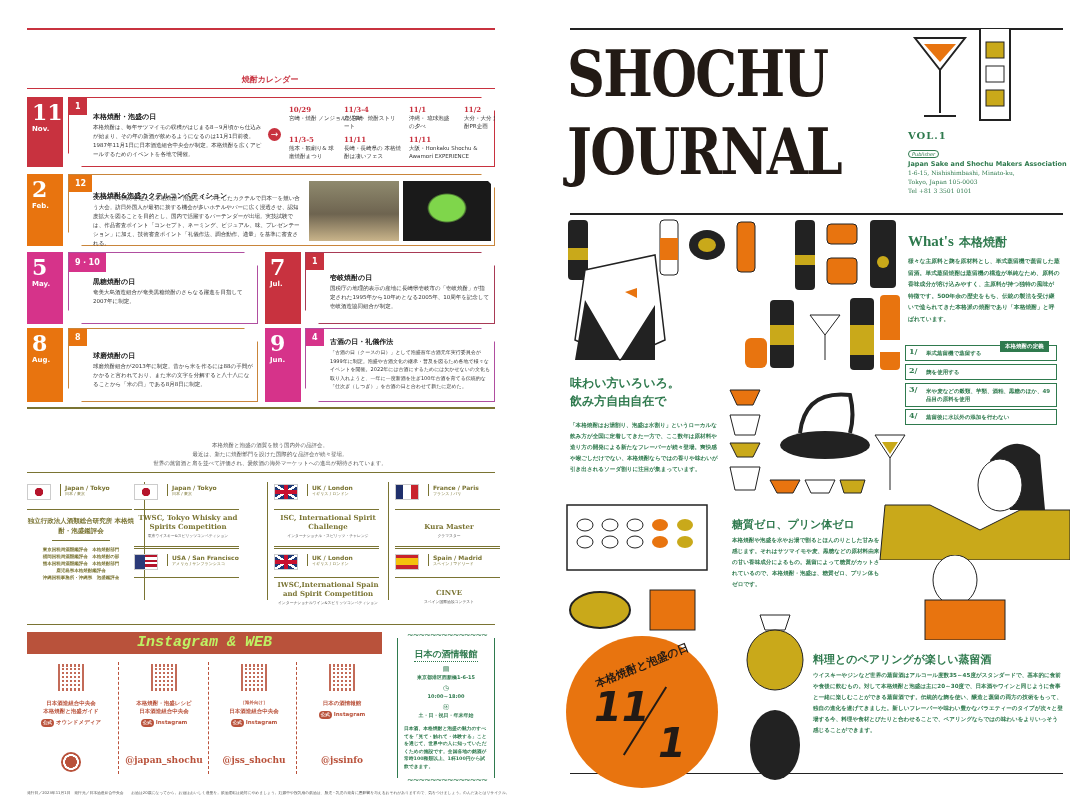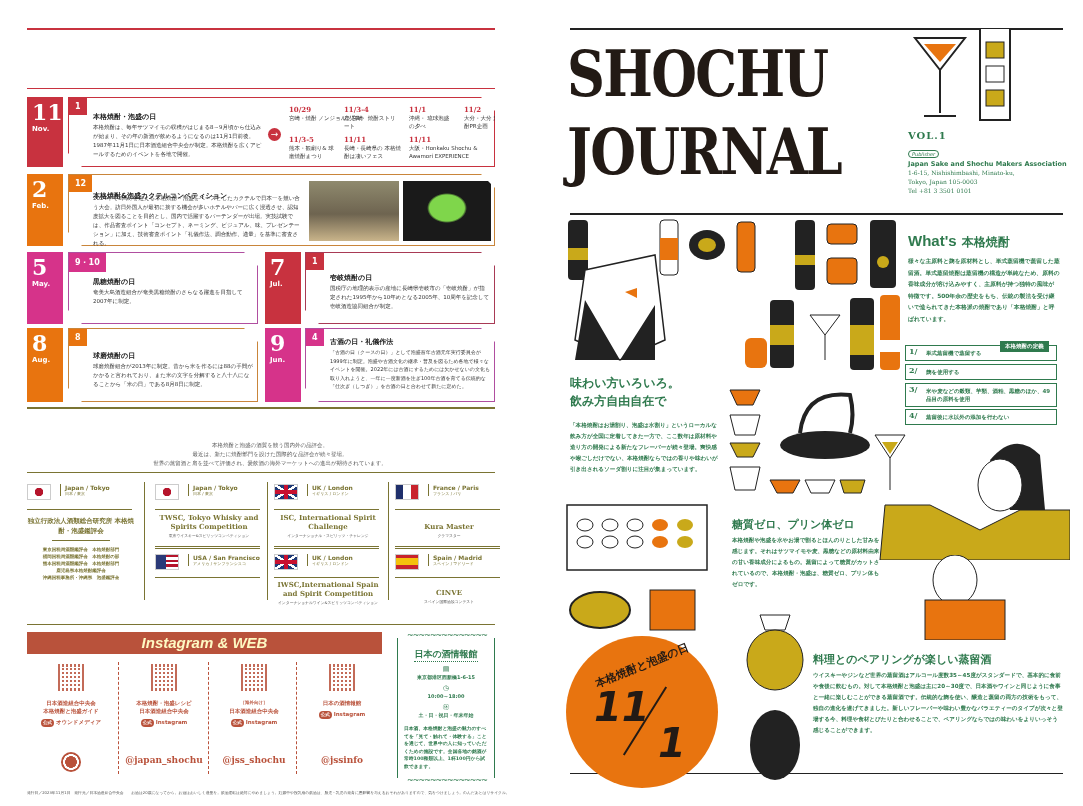--- a/index.html
+++ b/index.html
@@ -32,21 +32,21 @@
   .flag-row { position: absolute; left: 0; height: 22px; width: 110px; }
   .flag { position: absolute; left: 0; top: 2px; width: 24px; height: 16px; border: 1px solid #ccc; }
   .flag-loc { position: absolute; left: 33px; top: 2px; font-size: 6px; font-weight: bold; color: #7a7433; border-left: 1px solid #7a7433; padding-left: 4px; }
   .flag-loc small { display: block; font-size: 4px; font-weight: normal; }
   .comp-line { position: absolute; left: 0; width: 105px; height: 1px; background: #7a7433; }
   .comp-line.dbl { height: 3px; border-top: 1px solid #7a7433; border-bottom: 1px solid #7a7433; background: transparent; }
   .comp-name { position: absolute; left: 0; width: 108px; text-align: center; font-family: "DejaVu Serif", serif; font-weight: bold; font-size: 7px; line-height: 9px; color: #7a7433; }
   .comp-name small { display: block; font-family: "DejaVu Sans", sans-serif; font-size: 3.8px; font-weight: normal; color: #555; }
   .judges { position: absolute; left: 0; width: 108px; text-align: center; font-size: 4.5px; line-height: 7px; color: #7a7433; font-weight: bold; }
 
-  .ig-banner { position: absolute; left: 27px; top: 632px; width: 355px; height: 22px; background: #b9523b; color: #fef9c3; text-align: center; font-family: Liberation Sans, sans-serif; font-style: italic; font-weight: bold; font-size: 15px; line-height: 22px; }
+  .ig-banner { position: absolute; left: 27px; top: 632px; width: 355px; height: 22px; background: #b9523b; color: #bef264; text-align: center; font-family: Liberation Mono, monospace; font-style: italic; font-weight: bold; font-size: 15px; line-height: 22px; }
   .ig-col { position: absolute; top: 660px; width: 88px; height: 118px; text-align: center; color: #b9523b; }
   .ig-dash { position: absolute; top: 662px; height: 112px; border-left: 1px dashed #b9523b; }
   .qr { width: 27px; height: 27px; margin: 4px auto 8px; background:
       repeating-linear-gradient(90deg, #b9523b 0 2px, #fff 2px 4px),
       #b9523b; opacity: 0.85; position: relative; }
   .qr::before { content: ""; position: absolute; inset: 3px; background: repeating-linear-gradient(0deg, #fff 0 2px, transparent 2px 4px); }
   .ig-text { font-size: 5.5px; line-height: 8px; font-weight: bold; }
   .ig-badge { display: inline-block; background: #b9523b; color: #fff; border-radius: 4px; padding: 0 2px; font-size: 4.5px; margin-right: 2px; }
   .ig-handle { position: absolute; left: 0; width: 88px; top: 95px; text-align: center; font-family: "DejaVu Serif", serif; font-weight: bold; font-size: 9px; color: #b9523b; }
   .info-box { position: absolute; left: 397px; top: 638px; width: 98px; height: 140px; border-left: 1px solid #2f7a4e; border-right: 1px solid #2f7a4e; color: #2f7a4e; text-align: center; }
@@ -80,20 +80,21 @@
   .stamp-text { position: absolute; left: 0; width: 152px; top: 22px; text-align: center; font-size: 11px; font-weight: bold; color: #221a15; transform: rotate(-22deg); }
   .stamp-11 { position: absolute; left: 28px; top: 48px; font-size: 40px; font-weight: bold; font-style: italic; color: #221a15; }
   .stamp-1 { position: absolute; left: 92px; top: 84px; font-size: 40px; font-weight: bold; font-style: italic; color: #221a15; }
   .stamp-slash { position: absolute; left: 78px; top: 45px; width: 2px; height: 80px; background: #221a15; transform: rotate(32deg); }
 </style>
 </head>
 <body>
 
 <div class="page left">
   <div class="cal-rule" style="top:28px"></div>
+  <div class="cal-sub">焼酎カレンダー</div>
   <div class="cal-rule" style="top:88px;height:1px"></div>
 
   <div class="month" style="left:27px;top:97px;width:36px;height:70px;background:#c8323f">
     <div class="num">11</div>
     <div class="abbr">Nov.</div>
   </div>
   <div class="ev" style="left:68px;top:97px;width:427px;height:70px;border-color:#c8323f">
     <div class="day" style="background:#c8323f">1</div>
     <div class="ev-title" style="left:24px;top:14px">本格焼酎・泡盛の日</div>
     <div class="ev-body" style="left:24px;top:25px;width:170px">本格焼酎は、毎年サツマイモの収穫がはじまる8～9月頃から仕込みが始まり、その年の新酒が飲めるようになるのは11月1日前後。1987年11月1日に日本酒造組合中央会が制定。本格焼酎を広くアピールするためのイベントを各地で開催。</div>
@@ -178,21 +179,21 @@
     <div class="judges" style="top:64px">
       <div>東京国税局酒類鑑評会　本格焼酎部門</div>
       <div>福岡国税局酒類鑑評会　本格焼酎の部</div>
       <div>熊本国税局酒類鑑評会　本格焼酎部門</div>
       <div>鹿児島県本格焼酎鑑評会</div>
       <div>沖縄国税事務所・沖縄県　泡盛鑑評会</div>
     </div>
   </div>
   <div class="comp-vline" style="left:144px"></div>
 
-  <div class="comp-col" style="left:155px">
+  <div class="comp-col" style="left:134px">
     <div class="flag-row" style="top:0">
       <div class="flag" style="background:radial-gradient(circle,#b5142b 0 4px,#fff 4.5px)"></div>
       <div class="flag-loc"><span>Japan / Tokyo</span><small>日本 / 東京</small></div>
     </div>
     <div class="comp-line" style="top:27px"></div>
     <div class="comp-name" style="top:31px"><span>TWSC, Tokyo Whisky and Spirits Competition</span><small>東京ウイスキー&amp;スピリッツコンペティション</small></div>
     <div class="comp-line dbl" style="top:64px"></div>
     <div class="flag-row" style="top:70px">
       <div class="flag" style="background:linear-gradient(90deg,#2b3a78 0 45%,transparent 45%),repeating-linear-gradient(#b5142b 0 2.3px,#fff 2.3px 4.6px)"></div>
       <div class="flag-loc"><span>USA / San Francisco</span><small>アメリカ / サンフランシスコ</small></div>
@@ -343,21 +344,21 @@
       <rect x="205" y="115" width="24" height="20" fill="#c9a91a"></rect>
     <rect x="180" y="128" width="22" height="30" rx="6" fill="#e8740f"></rect>
     <polygon points="245,105 275,105 260,125" fill="#fff" stroke="#222"></polygon>
       <line x1="260" y1="125" x2="260" y2="150" stroke="#222"></line>
     <rect x="285" y="88" width="24" height="72" rx="4" fill="#222"></rect>
       <rect x="285" y="115" width="24" height="30" fill="#c9a91a"></rect>
     <rect x="315" y="85" width="20" height="75" rx="4" fill="#e8740f"></rect>
       <rect x="315" y="130" width="20" height="12" fill="#fff"></rect>
   </svg>
 
-  <div class="g-head whats"><span style="font-family:Liberation Sans, sans-serif;font-size:15px">What's</span> <span>本格焼酎</span></div>
+  <div class="g-head whats"><span style="font-family:Liberation Serif, serif;font-size:15px">What's</span> <span>本格焼酎</span></div>
   <div class="g-body" style="left:363px;top:256px;width:152px;font-size:5.8px;line-height:11.5px">様々な主原料と麹を原材料とし、単式蒸留機で蒸留した蒸留酒。単式蒸留焼酎は蒸留機の構造が単純なため、原料の香味成分が溶け込みやすく、主原料が持つ独特の風味が特徴です。500年余の歴史をもち、伝統の製法を受け継いで造られてきた本格派の焼酎であり「本格焼酎」と呼ばれています。</div>
   <div class="def-item" style="top:345px"><span class="n">1/</span><span>単式蒸留機で蒸留する</span></div>
   <div class="def-tag">本格焼酎の定義</div>
   <div class="def-item" style="top:364px"><span class="n">2/</span><span>麹を使用する</span></div>
   <div class="def-item" style="top:383px"><span class="n">3/</span><span>米や麦などの穀類、芋類、酒粕、黒糖のほか、49品目の原料を使用</span></div>
   <div class="def-item" style="top:409px"><span class="n">4/</span><span>蒸留後に水以外の添加を行わない</span></div>
 
   <div class="g-head" style="left:25px;top:374px;font-size:12px;line-height:18px">
     <div>味わい方いろいろ。</div>
     <div>飲み方自由自在で</div>

